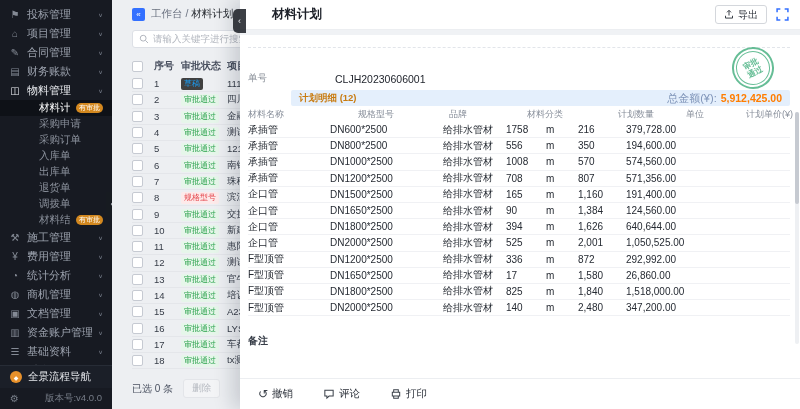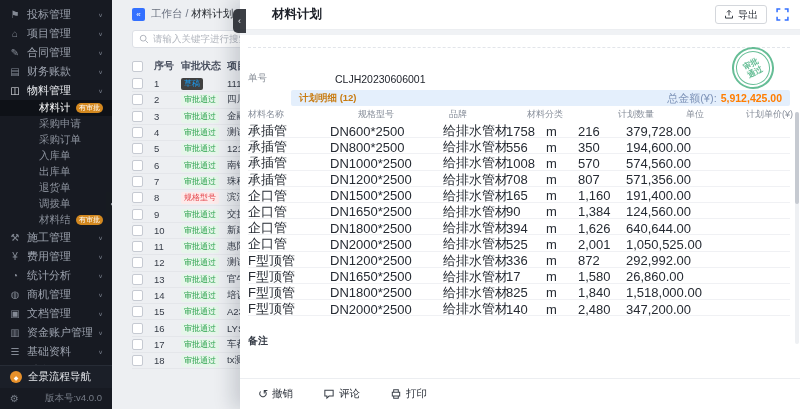--- a/index.html
+++ b/index.html
@@ -71,21 +71,21 @@
   .order-row { display:flex; align-items:center; margin-top:24px; }
   .order-label { width:87px; font-size:9.5px; color:#8a9099; }
   .order-value { font-size:10.5px; color:#22262e; }
   .detail-bar { margin-top:5px; height:16px; background:#e4effc; border-radius:2px; display:flex; align-items:center; padding:0 8px;margin-left:43px; }
   .detail-bar-left { font-size:9.5px; font-weight:bold; color:#c87b10; }
   .detail-bar-right { margin-left:auto; display:flex; align-items:center; gap:4px; }
   .total-label { font-size:11px; color:#7f94b8; }
   .total-value { font-size:10.5px; font-weight:bold; color:#ff7d00; }
   .dgrid { display:grid; grid-template-columns:82px 63px 50px 63px 40px 32px 48px 48px 45px 1fr; align-items:center; }
   .dth { height:16px; font-size:9px; color:#868d99;gap:28px; }
-  .dtr { height:16.2px; font-size:13px; color:#262b33; border-bottom:1px solid #f0f1f4; }
+  .dtr { height:16.2px; font-size:10px; color:#262b33; border-bottom:1px solid #f0f1f4; }
   .dcell { white-space:nowrap; overflow:visible; }
   .remark-sec { margin-top:18px; }
   .remark-label { font-size:10px; font-weight:bold; color:#363c47; }
   .drawer-footer { position:absolute; left:0; right:0; bottom:0; height:31px; border-top:1px solid #eceef1; background:#fff; display:flex; align-items:center; gap:30px; padding:0 18px; }
   .foot-btn { display:flex; align-items:center; gap:4px; font-size:10.5px; color:#2a2f38; cursor:pointer; }
   .undo-glyph { font-size:12px; line-height:12px; color:#3a4049; }
   .scroll-track { position:absolute; right:1px; top:112px; width:4px; height:232px; background:#eef0f3; border-radius:2px; }
   .scroll-thumb { position:absolute; right:0; top:0; width:4px; height:92px; background:#c6cad1; border-radius:2px; cursor:grab; }
 </style>
 </head>
@@ -432,20 +432,24 @@
 
         <div class="lrow">
           <span class="c-cb">
             <span class="cb"></span>
           </span>
           <span class="c-no">18</span>
           <span class="c-st"><span class="tag pass">审批通过</span></span>
           <span class="c-pj">tx测试2</span>
         </div>
 
+    </div>
+    <div class="list-footer">
+      <span class="sel-text">已选 0 条</span>
+      <span class="btn-disabled">删除</span>
     </div>
   </main>
 
   <section class="drawer">
     <div class="drawer-handle">
       <span>‹</span>
     </div>
     <div class="drawer-header">
       <span class="drawer-title">材料计划</span>
       <span class="header-actions">

